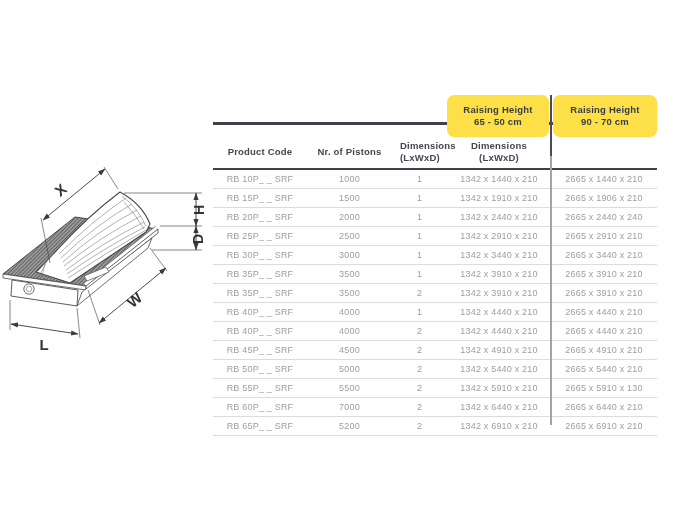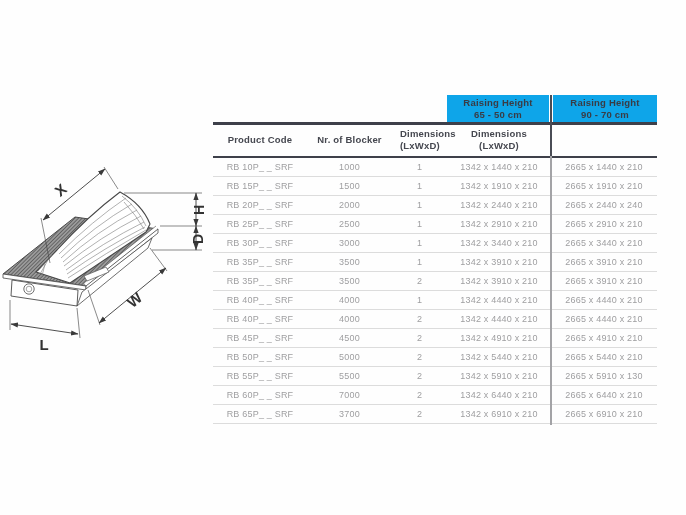--- a/index.html
+++ b/index.html
@@ -5,28 +5,28 @@
   html,body{margin:0;padding:0;background:#ffffff;}
   .page{position:relative;width:686px;height:515px;background:#fefefe;overflow:hidden;
         font-family:"Liberation Sans",sans-serif;}
 
   
   .drawing{position:absolute;left:2px;top:158px;width:208px;height:206px;}
 
   
   .datatable{position:absolute;left:213px;top:95px;width:444px;}
   .groupband{position:relative;height:27px;}
-  .gcell{position:absolute;top:0;height:27px;background:#0ea5e9;color:#3a3c45;
+  .gcell{position:absolute;top:0;height:42px;background:#fde047;color:#3a3c45;
          font-size:9.5px;line-height:1.25;text-align:center;display:flex;flex-direction:column;
-         justify-content:center;font-weight:600;letter-spacing:.2px;}
+         justify-content:center;font-weight:600;letter-spacing:.2px;border-radius:7px;}
   .g1{left:234px;width:102px;}
   .g2{left:340px;width:104px;}
   .thick{height:2.5px;background:#3e404a;}
   .colhead{display:grid;grid-template-columns:94px 85px 55px 104px 106px;height:31px;
-           align-items:center;}
+           align-items:center;margin-top:12px;}
   .hcell{font-size:9.5px;color:#45474f;text-align:center;line-height:1.3;font-weight:600;
          letter-spacing:.2px;padding:0 8px;}
   .tbody .trow{display:grid;grid-template-columns:94px 85px 55px 104px 106px;height:19px;
          border-bottom:1px solid #dcdcdc;box-sizing:border-box;align-items:center;}
   .tcell{font-size:9px;color:#9e9ea0;text-align:center;letter-spacing:.2px;white-space:nowrap;}
   .vdivider{position:absolute;left:337px;top:0;width:1.5px;height:330px;
          background:linear-gradient(to bottom,#4a4c55 0,#4a4c55 61px,#a3a3a6 61px,#a3a3a6 100%);}
 </style>
 </head>
 <body>
@@ -125,41 +125,41 @@
       <div class="gcell g2">
         <span>Raising Height</span>
         <span>90 - 70 cm</span>
       </div>
     </div>
 
     <div class="thick"></div>
 
     <div class="colhead">
       <div class="hcell">Product Code</div>
-      <div class="hcell">Nr. of Blocker</div>
+      <div class="hcell">Nr. of Pistons</div>
       <div class="hcell">Dimensions (LxWxD)</div>
       <div class="hcell">Dimensions (LxWxD)</div>
     </div>
 
     <div class="thick"></div>
 
     <div class="tbody">
         <div class="trow">
           <div class="tcell">RB 10P_ _ SRF</div>
           <div class="tcell">1000</div>
           <div class="tcell">1</div>
           <div class="tcell">1342 x 1440 x 210</div>
           <div class="tcell">2665 x 1440 x 210</div>
         </div>
         <div class="trow">
           <div class="tcell">RB 15P_ _ SRF</div>
           <div class="tcell">1500</div>
           <div class="tcell">1</div>
           <div class="tcell">1342 x 1910 x 210</div>
-          <div class="tcell">2665 x 1910 x 210</div>
+          <div class="tcell">2665 x 1906 x 210</div>
         </div>
         <div class="trow">
           <div class="tcell">RB 20P_ _ SRF</div>
           <div class="tcell">2000</div>
           <div class="tcell">1</div>
           <div class="tcell">1342 x 2440 x 210</div>
           <div class="tcell">2665 x 2440 x 240</div>
         </div>
         <div class="trow">
           <div class="tcell">RB 25P_ _ SRF</div>
@@ -226,21 +226,21 @@
         </div>
         <div class="trow">
           <div class="tcell">RB 60P_ _ SRF</div>
           <div class="tcell">7000</div>
           <div class="tcell">2</div>
           <div class="tcell">1342 x 6440 x 210</div>
           <div class="tcell">2665 x 6440 x 210</div>
         </div>
         <div class="trow">
           <div class="tcell">RB 65P_ _ SRF</div>
-          <div class="tcell">3700</div>
+          <div class="tcell">5200</div>
           <div class="tcell">2</div>
           <div class="tcell">1342 x 6910 x 210</div>
           <div class="tcell">2665 x 6910 x 210</div>
         </div>
       </div>
 
     <div class="vdivider"></div>
   </div>
 
 </div>

